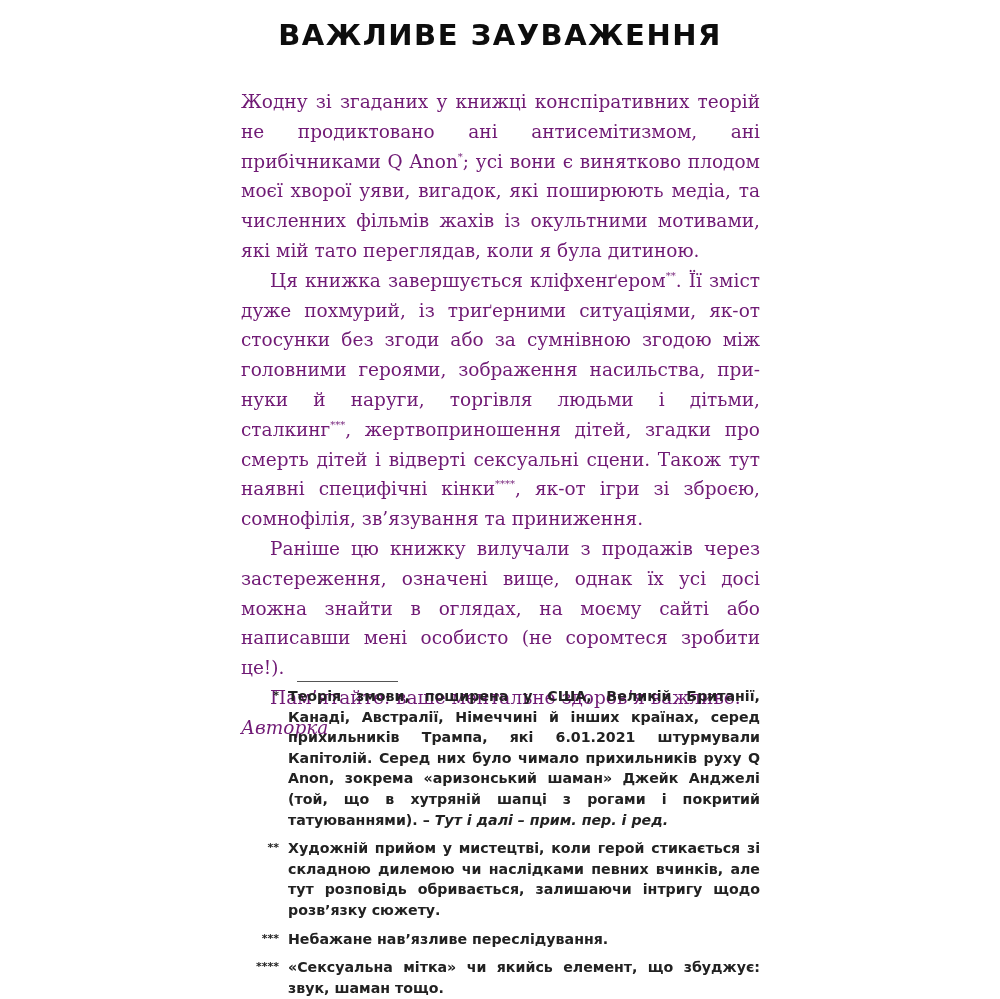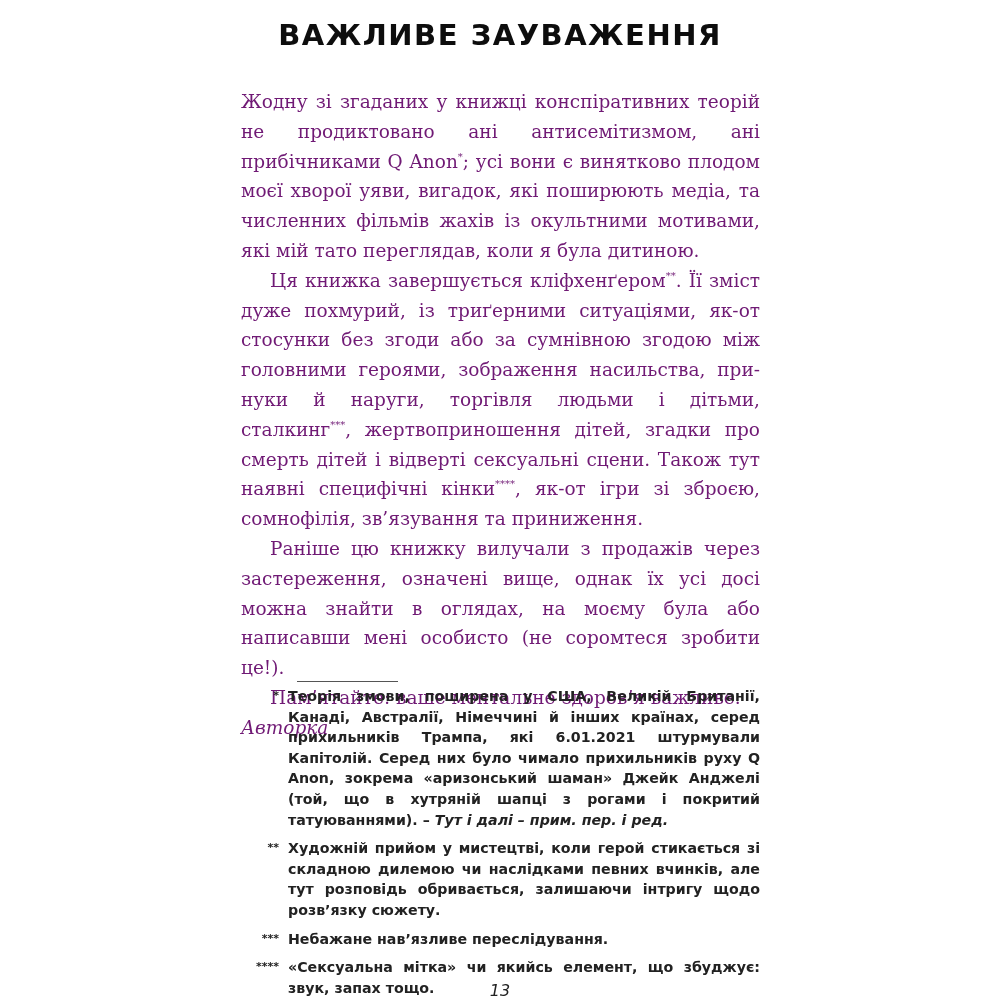--- a/index.html
+++ b/index.html
@@ -43,21 +43,21 @@
 </style>
 </head>
 <body>
 
 <div class="page">
   <div class="title">ВАЖЛИВЕ ЗАУВАЖЕННЯ</div>
 
   <div class="body-text">
     <p><span>Жодну зі згаданих у книжці конспіративних теорій не продиктовано ані антисемітизмом, ані прибічника­ми Q Anon</span><sup>*</sup><span>; усі вони є винятково плодом моєї хворої уяви, вигадок, які поширюють медіа, та численних фільмів жахів із окультними мотивами, які мій тато переглядав, коли я була дитиною.</span></p>
     <p class="indent"><span>Ця книжка завершується кліфхенґером</span><sup>**</sup><span>. Її зміст дуже похмурий, із триґерними ситуаціями, як-от стосунки без згоди або за сумнівною згодою між головними героями, зображення насильства, при­нуки й наруги, торгівля людьми і дітьми, сталкинг</span><sup>***</sup><span>, жертвоприношення дітей, згадки про смерть дітей і відверті сексуальні сцени. Також тут наявні спе­цифічні кінки</span><sup>****</sup><span>, як-от ігри зі зброєю, сомнофілія, зв’язування та приниження.</span></p>
-    <p class="indent">Раніше цю книжку вилучали з продажів через за­стереження, означені вище, однак їх усі досі можна знайти в оглядах, на моєму була або написавши мені особисто (не соромтеся зробити це!).</p>
+    <p class="indent">Раніше цю книжку вилучали з продажів через за­стереження, означені вище, однак їх усі досі можна знайти в оглядах, на моєму сайті або написавши мені особисто (не соромтеся зробити це!).</p>
     <p class="indent">Пам’ятайте: ваше ментальне здоров’я важливе.</p>
     <p class="signature">Авторка</p>
   </div>
 
   <div class="fn-rule"></div>
 
   <div class="footnotes">
     <div class="fn">
       <span class="fn-marker">*</span>
       <span class="fn-text"><span>Теорія змови, поширена у США, Великій Британії, Канаді, Австралії, Німеччині й інших країнах, серед прихильників Трампа, які 6.01.2021 штурмували Капітолій. Серед них було чимало прихильників руху Q Anon, зокрема «аризонський шаман» Джейк Анджелі (той, що в хутряній шапці з рогами і покритий татуюваннями). – </span><i>Тут і далі – прим. пер. і ред.</i></span>
@@ -65,18 +65,17 @@
     <div class="fn">
       <span class="fn-marker">**</span>
       <span class="fn-text">Художній прийом у мистецтві, коли герой стикається зі складною дилемою чи наслідками певних вчинків, але тут розповідь обрива­ється, залишаючи інтригу щодо розв’язку сюжету.</span>
     </div>
     <div class="fn">
       <span class="fn-marker">***</span>
       <span class="fn-text">Небажане нав’язливе переслідування.</span>
     </div>
     <div class="fn">
       <span class="fn-marker">****</span>
-      <span class="fn-text">«Сексуальна мітка» чи якийсь елемент, що збуджує: звук, запах тощо.</span>
+      <span class="fn-text">«Сексуальна мітка» чи якийсь елемент, що збуджує: звук, шаман тощо.</span>
     </div>
   </div>
 
-  <div class="page-number">13</div>
 </div>
 
 </body></html>

